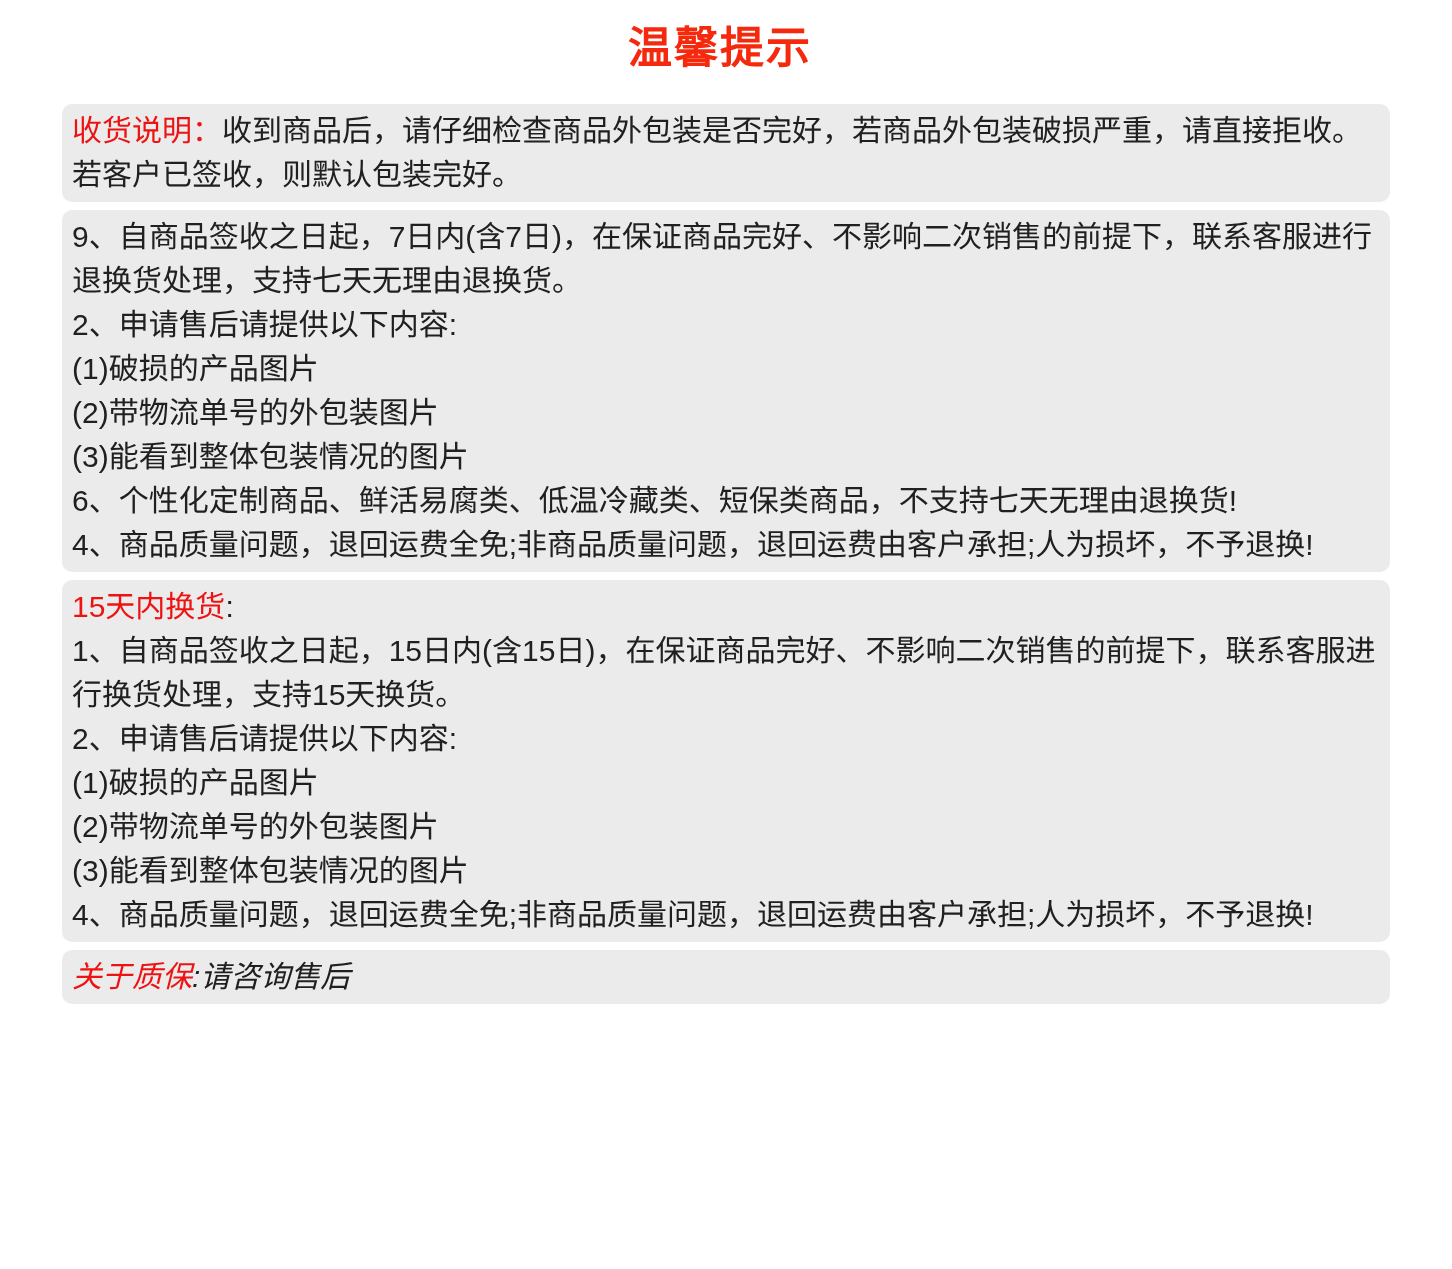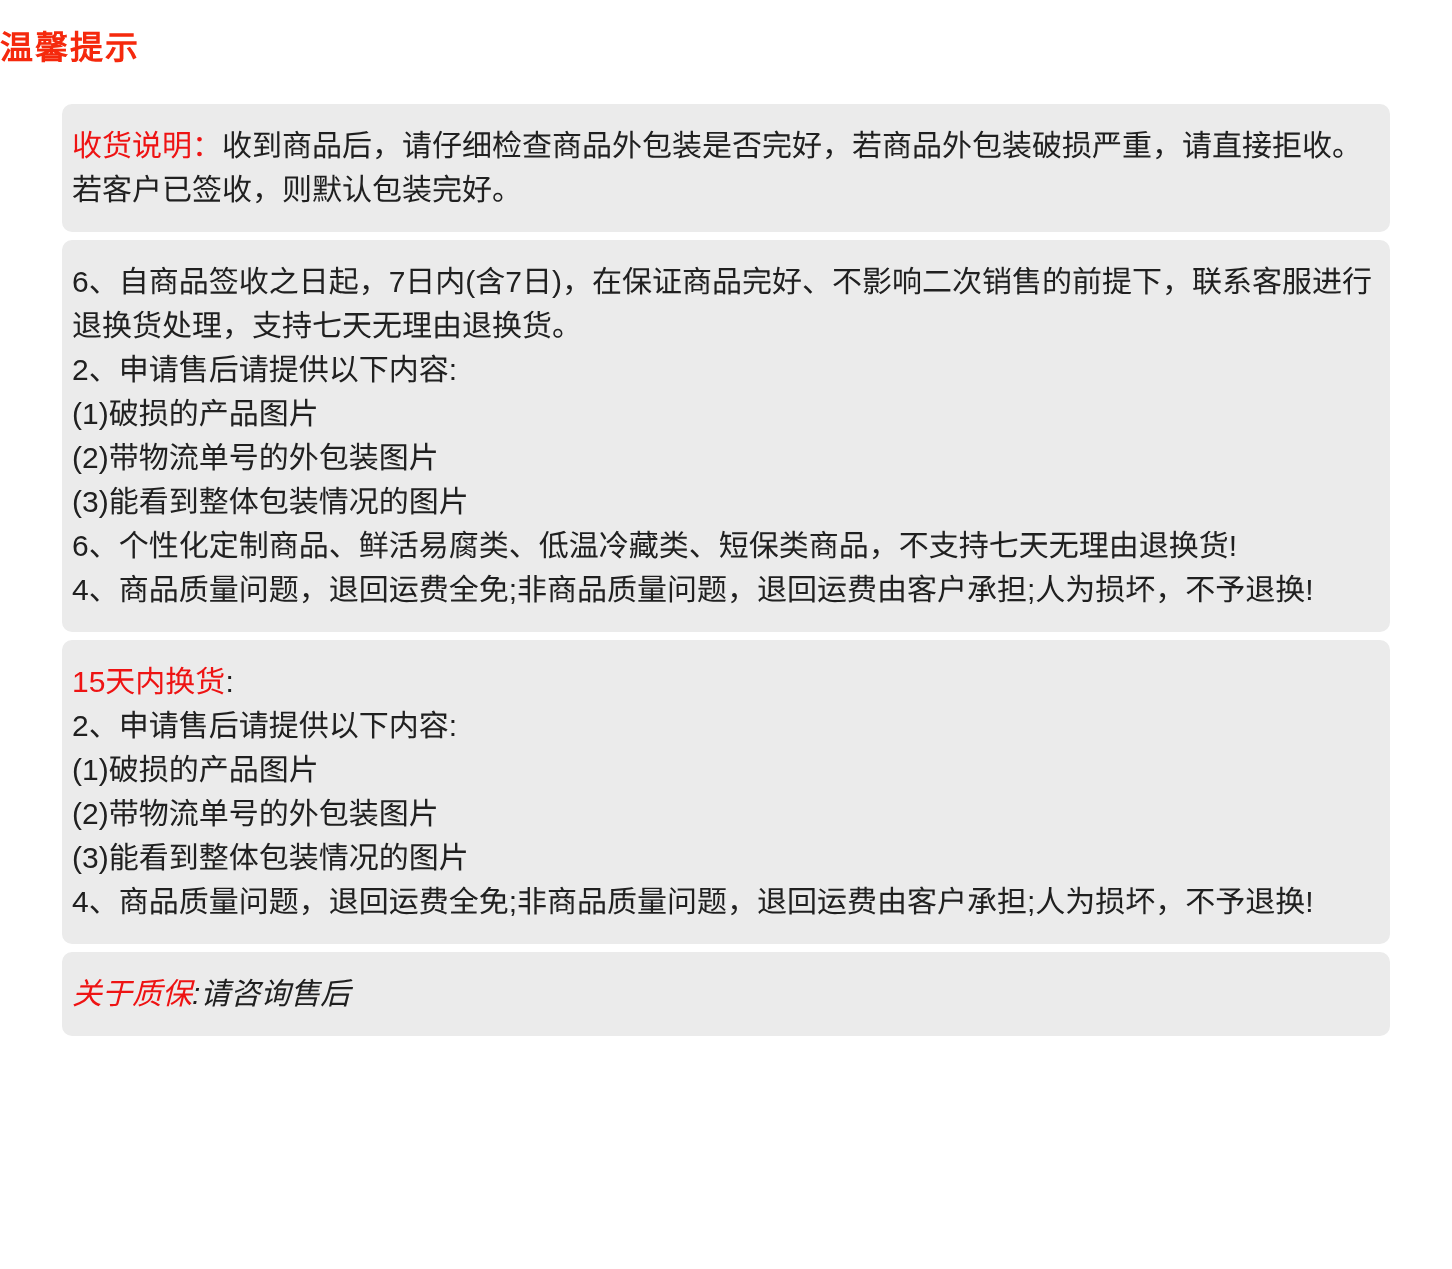--- a/index.html
+++ b/index.html
@@ -11,33 +11,34 @@
   html,body{margin:0;padding:0;background:#ffffff;}
   body{
     width:1452px;
     min-height:1269px;
     font-family:"Liberation Sans","DejaVu Sans",sans-serif;
     color:var(--text-color);
     -webkit-font-smoothing:antialiased;
   }
   h1.page-title{
     margin:22px 12px 30px 0;
-    font-size:33px;
+    text-align:center;
+    font-size:44px;
     line-height:52px;
     font-weight:700;
     color:var(--title-color);
     letter-spacing:2px;
   }
   .sections{
     margin:0 62px;
   }
   .block{
     background:var(--block-bg);
     border-radius:10px;
-    padding:20px 10px;
+    padding:5px 10px;
     margin-bottom:8px;
     font-size:30px;
     line-height:44px;
   }
   
   .sections .block:nth-child(4){margin-bottom:17px;font-style:italic;}
   .block p{margin:0;}
   .label{color:var(--label-color);}
   .colon{color:var(--text-color);}
   .colon.red{color:var(--label-color);}
@@ -46,31 +47,32 @@
 <body>
 
 <main>
   <h1 class="page-title">温馨提示</h1>
   <div class="sections" id="sections">
   <section class="block">
     <p class="line lead-line"><span class="label">收货说明</span><span class="colon red">：</span><span class="lead-text">收到商品后，请仔细检查商品外包装是否完好，若商品外包装破损严重，请直接拒收。若客户已签收，则默认包装完好。</span></p>
   </section>
 
   <section class="block">
-  <p class="line">6、自商品签收之日起，7日内(含7日)，在保证商品完好、不影响二次销售的前提下，联系客服进行退换货处理，支持七天无理由退换货。</p>
+  <p class="line">9、自商品签收之日起，7日内(含7日)，在保证商品完好、不影响二次销售的前提下，联系客服进行退换货处理，支持七天无理由退换货。</p>
         <p class="line">2、申请售后请提供以下内容:</p>
         <p class="line">(1)破损的产品图片</p>
         <p class="line">(2)带物流单号的外包装图片</p>
         <p class="line">(3)能看到整体包装情况的图片</p>
         <p class="line">6、个性化定制商品、鲜活易腐类、低温冷藏类、短保类商品，不支持七天无理由退换货!</p>
         <p class="line">4、商品质量问题，退回运费全免;非商品质量问题，退回运费由客户承担;人为损坏，不予退换!</p>
       </section>
 
   <section class="block">
     <p class="line lead-line"><span class="label">15天内换货</span><span class="colon">:</span><span class="lead-text"></span></p>
+  <p class="line">1、自商品签收之日起，15日内(含15日)，在保证商品完好、不影响二次销售的前提下，联系客服进行换货处理，支持15天换货。</p>
         <p class="line">2、申请售后请提供以下内容:</p>
         <p class="line">(1)破损的产品图片</p>
         <p class="line">(2)带物流单号的外包装图片</p>
         <p class="line">(3)能看到整体包装情况的图片</p>
         <p class="line">4、商品质量问题，退回运费全免;非商品质量问题，退回运费由客户承担;人为损坏，不予退换!</p>
       </section>
 
   <section class="block">
     <p class="line lead-line"><span class="label">关于质保</span><span class="colon">:</span><span class="lead-text">请咨询售后</span></p>
   </section>

